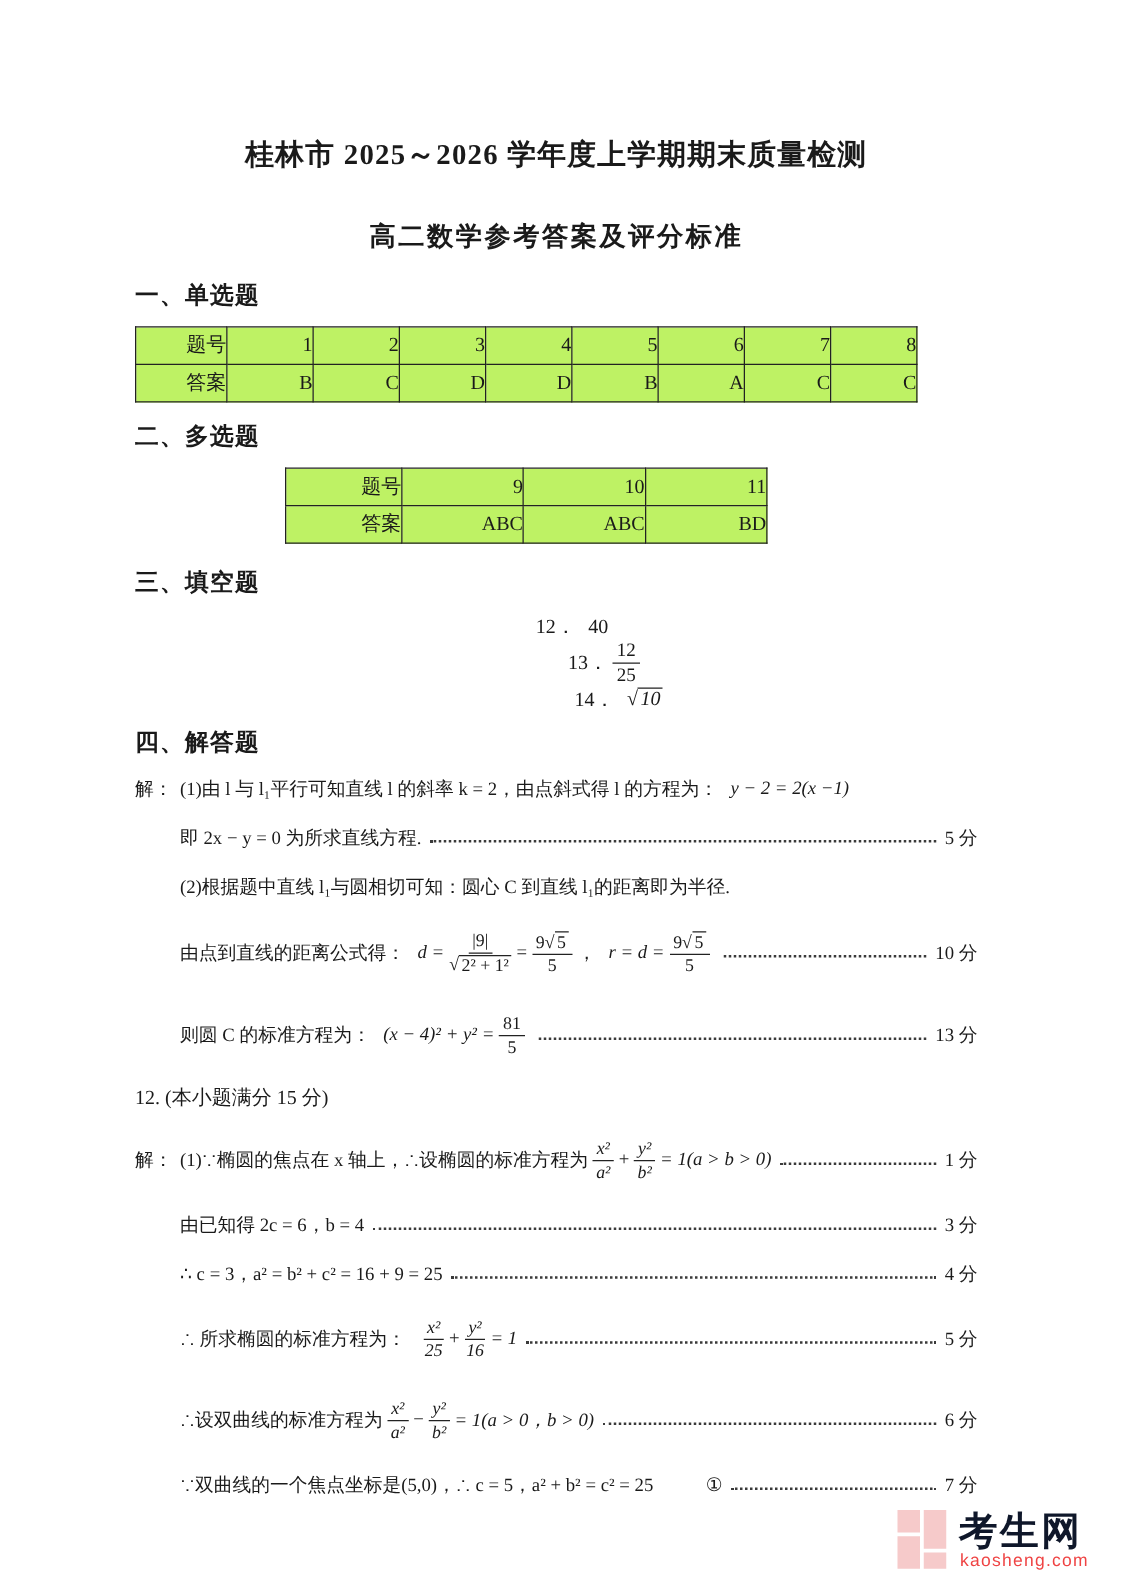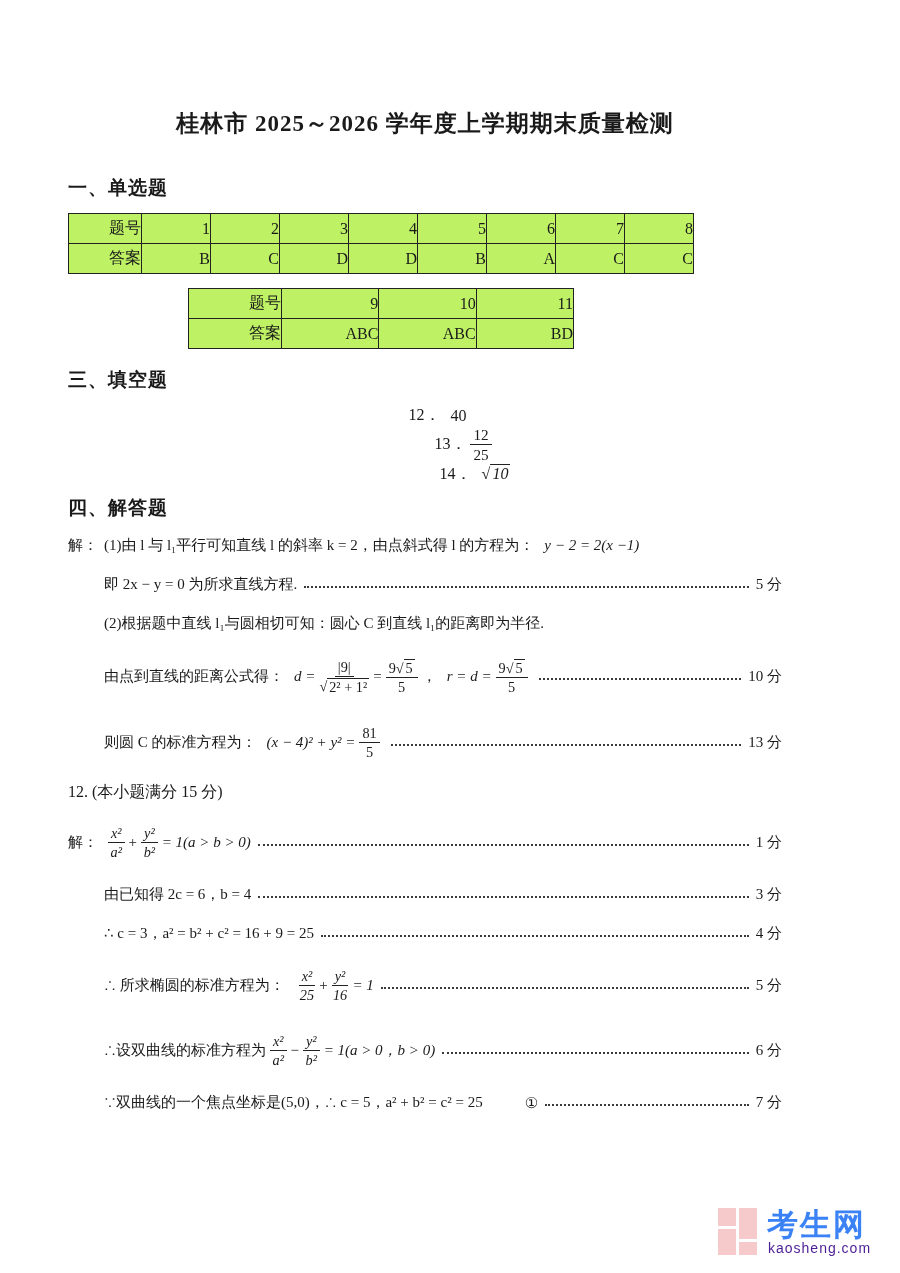--- a/index.html
+++ b/index.html
@@ -4,21 +4,21 @@
 <style>
   html,body{margin:0;padding:0;background:#ffffff;}
   .page{
     position:relative;
     width:900px;height:1273px;
     background:#ffffff;
     font-family:"Liberation Serif","DejaVu Serif",serif;
     color:#1a1a1a;
     overflow:hidden;
     box-sizing:border-box;
-    padding:108px 118px 0 68px;
+    padding:108px 118px 0 108px;
   }
   .title{
     text-align:center;font-weight:bold;font-size:23px;letter-spacing:1px;
     margin:0 0 36px 0;
   }
   .subtitle{
     text-align:center;font-weight:bold;font-size:21px;letter-spacing:2px;
     margin:0 0 20px 0;
   }
   .sec-head{
@@ -67,33 +67,34 @@
   .sp{display:inline-block;width:10px;}
   
   .wm{position:absolute;left:705px;top:1202px;width:180px;height:58px;}
   .wm-block{position:absolute;background:#f6caca;}
   .wm-b1{left:13px;top:6px;width:18px;height:18px;}
   .wm-b2{left:13px;top:27px;width:18px;height:26px;}
   .wm-b3{left:34px;top:6px;width:18px;height:31px;}
   .wm-b4{left:34px;top:40px;width:18px;height:13px;}
   .wm-name{
     position:absolute;left:62px;top:2px;font-size:31px;font-weight:bold;
-    color:#3b82f6;letter-spacing:2px;font-family:"Liberation Sans",sans-serif;
+    color:#0f172a;letter-spacing:2px;font-family:"Liberation Sans",sans-serif;
   }
   .wm-domain{
-    position:absolute;left:63px;top:38px;font-size:14px;color:#4c1d95;
+    position:absolute;left:63px;top:38px;font-size:14px;color:#ef4444;
     font-family:"Liberation Sans",sans-serif;letter-spacing:1px;
   }
 </style>
 </head>
 <body>
 
 <div class="page">
 
   <div class="title">桂林市 2025～2026 学年度上学期期末质量检测</div>
+  <div class="subtitle">高二数学参考答案及评分标准</div>
 
   <div class="sec-head">一、单选题</div>
 
   <table class="ans single">
     <tbody>
         <tr>
       <td class="lbl">题号</td>
       <td>1</td>
       <td>2</td>
       <td>3</td>
@@ -110,20 +111,21 @@
       <td>D</td>
       <td>D</td>
       <td>B</td>
       <td>A</td>
       <td>C</td>
       <td>C</td>
     </tr>
   </tbody>
     </table>
 
+  <div class="sec-head">二、多选题</div>
 
   <table class="ans multi">
     <tbody>
         <tr>
       <td class="lbl">题号</td>
       <td>9</td>
       <td>10</td>
       <td>11</td>
     </tr>
     <tr>
@@ -219,20 +221,21 @@
       <span class="fden">5</span>
     </span>
     <span class="dots"></span>
     <span class="score">13 分</span>
   </div>
 
   <div class="sol-head">12. (本小题满分 15 分)</div>
 
   <div class="sol-line hang" style="min-height:52px;">
     <span class="jie">解：</span>
+    <span>(1)∵椭圆的焦点在 x 轴上，∴设椭圆的标准方程为</span>
     <span class="frac mi">
       <span class="fnum">x²</span>
       <span class="fden">a²</span>
     </span>
     <span>+</span>
     <span class="frac mi">
       <span class="fnum">y²</span>
       <span class="fden">b²</span>
     </span>
     <span class="mi">= 1(a &gt; b &gt; 0)</span>

